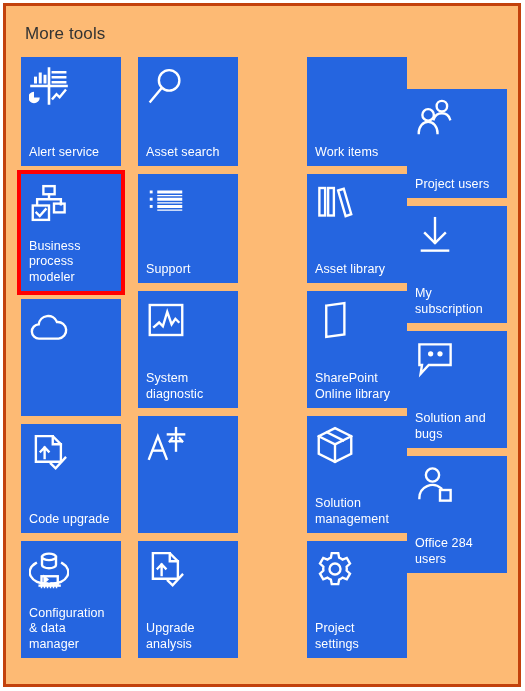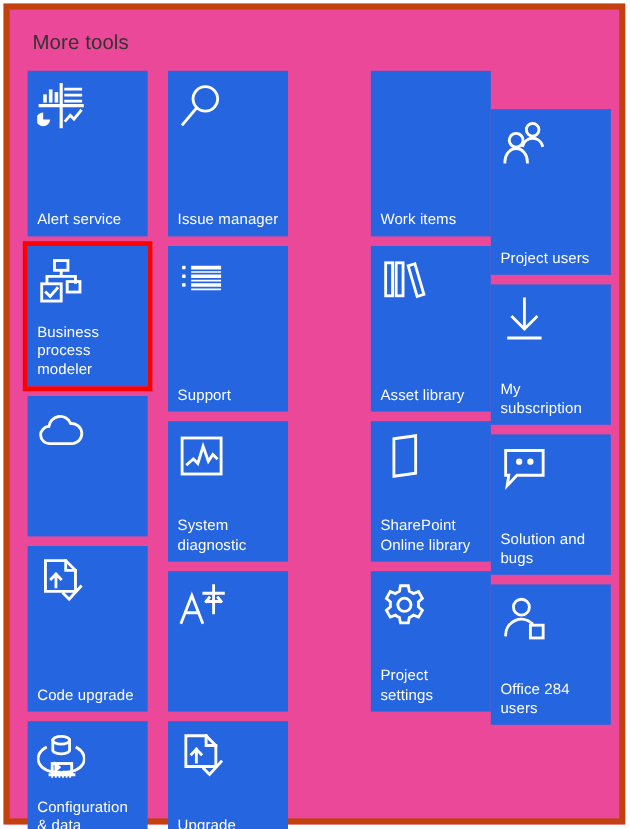--- a/index.html
+++ b/index.html
@@ -6,22 +6,22 @@
   body{
     width:525px;height:691px;
     background:#ffffff;
     font-family:"Liberation Sans", sans-serif;
     overflow:hidden;
   }
   .card{
     position:absolute;
     left:3px;top:3px;
     width:518px;height:684px;
-    background:#ec4899;
-    border:5px solid #c2410c;
+    background:#fdba74;
+    border:3px solid #c2410c;
     box-sizing:border-box;
   }
   .page-title{
     position:absolute;
     left:19px;top:18px;
     font-size:17px;
     color:#333333;
     letter-spacing:.1px;
     white-space:nowrap;
   }
@@ -36,21 +36,21 @@
   }
   
   .c1{left:0px;}
   .c2{left:117px;}
   .c3{left:286px;}
   .c4{left:386px;margin-top:32px;}
 
   .tile{
     position:relative;
     width:100px;
-    height:138px;
+    height:109px;
     background:#2565e0;
     margin-bottom:8px;
     box-sizing:border-box;
     cursor:pointer;
     overflow:hidden;
   }
   .tile.tall{height:117px;}
   .tile.sel{
     outline:4px solid #ff0000;
     outline-offset:0px;
@@ -143,21 +143,21 @@
         </div>
       </div>
       <div class="col-wrap c2">
         <div class="tile">
           <span class="ico">
             <svg viewBox="0 0 32 32">
               <circle cx="18.5" cy="11.5" r="8.2" stroke="currentColor" fill="none" stroke-width="1.9" stroke-linecap="square" stroke-linejoin="miter"></circle>
               <path d="M12.6 17.6 L3.5 28.5" stroke="currentColor" fill="none" stroke-width="1.9" stroke-linecap="square" stroke-linejoin="miter"></path>
             </svg>
           </span>
-          <span class="lbl">Issue manager</span>
+          <span class="lbl">Asset search</span>
         </div>
         <div class="tile">
           <span class="ico">
             <svg viewBox="0 0 32 32">
               <rect x="3" y="6" width="2.3" height="2.3" fill="currentColor" stroke="none"></rect>
               <rect x="3" y="11.8" width="2.3" height="2.3" fill="currentColor" stroke="none"></rect>
               <rect x="3" y="17.6" width="2.3" height="2.3" fill="currentColor" stroke="none"></rect>
               <path d="M9 7.2 H29 M9 13 H29 M9 18.8 H29" stroke="currentColor" stroke-width="2.4" fill="none"></path>
               <path d="M9 10.1 H29 M9 15.9 H29 M9 21.7 H29" stroke="currentColor" stroke-width="1.1" fill="none"></path>
             </svg>
@@ -216,20 +216,31 @@
           <span class="ico">
             <svg viewBox="0 0 32 32">
               <path d="M9 4.5 L23.5 2.5 V27.5 L9 29.5 Z" stroke="currentColor" fill="none" stroke-width="1.9" stroke-linecap="square" stroke-linejoin="miter"></path>
             </svg>
           </span>
           <span class="lbl">SharePoint Online library</span>
         </div>
         <div class="tile tall">
           <span class="ico">
             <svg viewBox="0 0 32 32">
+              <path d="M16 2.5 L29 9 V23 L16 29.5 L3 23 V9 Z" stroke="currentColor" fill="none" stroke-width="1.9" stroke-linecap="square" stroke-linejoin="miter"></path>
+              <path d="M3 9 L16 15.5 L29 9" stroke="currentColor" fill="none" stroke-width="1.9" stroke-linecap="square" stroke-linejoin="miter"></path>
+              <path d="M16 15.5 V29.5" stroke="currentColor" fill="none" stroke-width="1.9" stroke-linecap="square" stroke-linejoin="miter"></path>
+              <path d="M9.5 5.8 L22.5 12.3" stroke="currentColor" fill="none" stroke-width="1.9" stroke-linecap="square" stroke-linejoin="miter"></path>
+            </svg>
+          </span>
+          <span class="lbl">Solution management</span>
+        </div>
+        <div class="tile tall">
+          <span class="ico">
+            <svg viewBox="0 0 32 32">
               <path d="M13.4 2.5 h5.2 l0.7 3.6 a10.5 10.5 0 0 1 2.7 1.6 l3.4 -1.3 l2.6 4.5 l-2.7 2.4 a10.5 10.5 0 0 1 0 3.2 l2.7 2.4 l-2.6 4.5 l-3.4 -1.3 a10.5 10.5 0 0 1 -2.7 1.6 l-0.7 3.6 h-5.2 l-0.7 -3.6 a10.5 10.5 0 0 1 -2.7 -1.6 l-3.4 1.3 l-2.6 -4.5 l2.7 -2.4 a10.5 10.5 0 0 1 0 -3.2 l-2.7 -2.4 l2.6 -4.5 l3.4 1.3 a10.5 10.5 0 0 1 2.7 -1.6 z" stroke="currentColor" fill="none" stroke-width="1.9" stroke-linecap="square" stroke-linejoin="miter"></path>
               <circle cx="16" cy="15.2" r="4.4" stroke="currentColor" fill="none" stroke-width="1.9" stroke-linecap="square" stroke-linejoin="miter"></circle>
             </svg>
           </span>
           <span class="lbl">Project settings</span>
         </div>
       </div>
       <div class="col-wrap c4">
         <div class="tile">
           <span class="ico">

